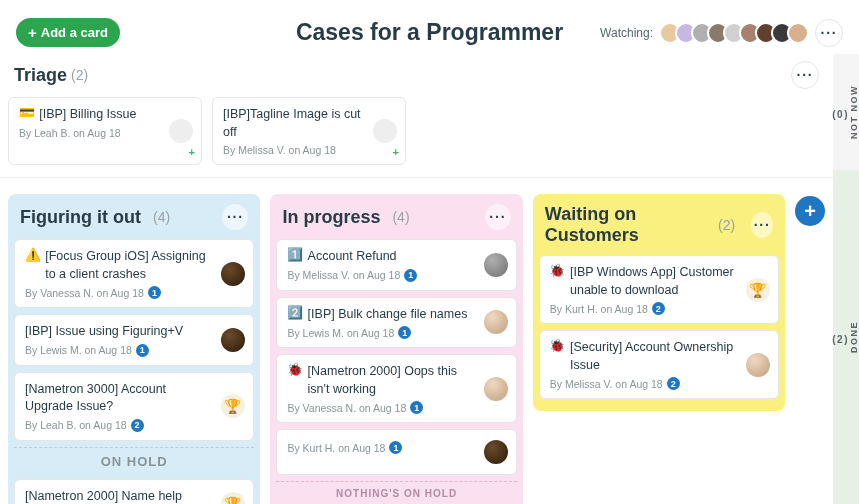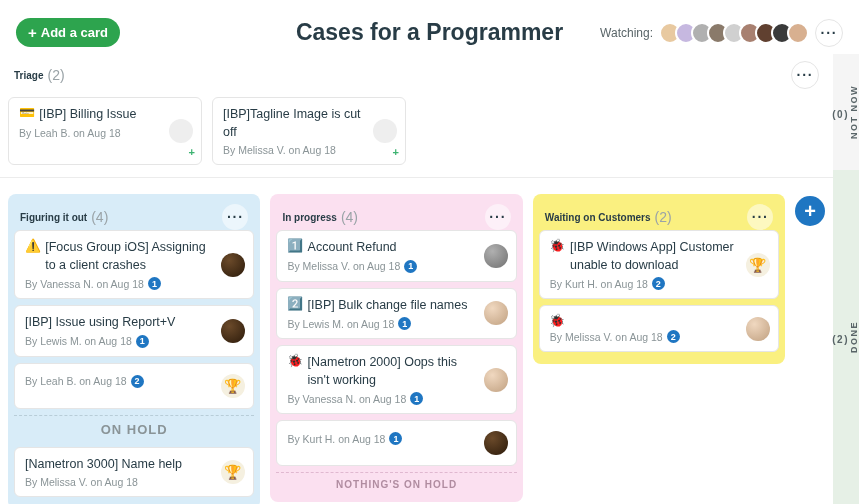--- a/index.html
+++ b/index.html
@@ -28,29 +28,29 @@
   
   .right-rail { position: absolute; top: 54px; right: 0; width: 26px; bottom: 0; display: flex; flex-direction: column; }
   .rail-seg { flex: 0 0 auto; display: flex; flex-direction: column; align-items: center; justify-content: center; writing-mode: vertical-rl; transform: rotate(180deg); font-size: 9px; letter-spacing: 1.5px; font-weight: 700; color: #596568; padding: 18px 0; cursor:pointer; }
   .rail-count { writing-mode: horizontal-tb; transform: rotate(180deg); font-size: 10px; color: #596568; margin-bottom: 6px; }
   .rail-notnow { background: #f5f5f5; height: 116px; }
   .rail-done { background: #e6f0e6; height: auto; flex:1; }
 
   
   .triage-section { margin-right: 26px; padding: 0 8px; border-bottom: 1px solid #ececec; padding-bottom: 12px; }
   .triage-head { display: flex; align-items: center; padding: 6px 6px 8px 6px; }
-  .sec-title { font-size: 10px; font-weight: 700; color: #283c46; }
+  .sec-title { font-size: 18px; font-weight: 700; color: #283c46; }
   .sec-count { font-size: 14px; color: #9aa3a7; margin-left: 4px; }
   .triage-head .ellipsis-btn { margin-left: auto; }
   .triage-cards { display: flex; gap: 10px; }
   
   
   .columns { display: flex; gap: 10px; padding: 16px 8px 0 8px; margin-right: 26px; align-items: flex-start; }
   .column { border-radius: 8px; padding: 6px; position: relative; }
-  .column .col-head { display: flex; align-items: center; padding: 4px 6px 0 6px; }
+  .column .col-head { display: flex; align-items: center; padding: 4px 6px 9px 6px; gap: 8px; }
   .col-blue { background: #d8ecf8; width: 254px; }
   .col-pink { background: #fbe0f0; width: 254px; }
   .col-yellow { background: #faf080; width: 254px; }
   .col-head .ellipsis-btn { width: 26px; height: 26px; border:none; background: rgba(255,255,255,0.5); }
   .col-head-spacer { flex:1; }
   
   
   .card { background: #fff; border: 1px solid #e5e5e5; border-radius: 6px; padding: 8px 36px 8px 10px; margin-bottom: 6px; position: relative; min-height: 46px; cursor:pointer; }
   .triage-cards .card { width: 194px; margin-bottom: 0; }
   .card-title { font-size: 12.5px; color: #283c46; line-height: 1.4; display:flex; align-items:flex-start; gap:4px; }
@@ -154,41 +154,44 @@
           <span>[Focus Group iOS] Assigning to a client crashes</span>
         </div>
       <div class="card-by">
           <span>By Vanessa N. on Aug 18</span> 
           <span class="badge">1</span>
         </div>
       <span class="card-avatar av-dark"></span>
     </div>
     <div class="card">
       <div class="card-title">
-          <span>[IBP] Issue using Report+V</span>
+          <span>[IBP] Issue using Figuring+V</span>
         </div>
       <div class="card-by">
           <span>By Lewis M. on Aug 18</span> 
           <span class="badge">1</span>
         </div>
       <span class="card-avatar av-dark"></span>
     </div>
     <div class="card">
+      <div class="card-title">
+          <span>[Nametron 3000] Account Upgrade Issue?</span>
+        </div>
       <div class="card-by">
           <span>By Leah B. on Aug 18</span> 
           <span class="badge">2</span>
         </div>
       <span class="card-avatar av-trophy">
           <span>🏆</span>
         </span>
     </div>
     <div class="onhold-div">ON HOLD</div>
     <div class="card">
       <div class="card-title">
-          <span>[Nametron 3000] Name help</span>
+          <span>[Nametron 2000] Name help</span>
         </div>
       <div class="card-by">
           <span>By Melissa V. on Aug 18</span>
         </div>
       <span class="card-avatar av-trophy">
           <span>🏆</span>
         </span>
     </div>
   </div>
 
@@ -259,20 +262,21 @@
           <span>By Kurt H. on Aug 18</span> 
           <span class="badge">2</span>
         </div>
       <span class="card-avatar av-trophy">
           <span>🏆</span>
         </span>
     </div>
     <div class="card">
       <div class="card-title">
           <span class="emj">🐞</span>
+          <span>[Security] Account Ownership Issue</span>
         </div>
       <div class="card-by">
           <span>By Melissa V. on Aug 18</span> 
           <span class="badge">2</span>
         </div>
       <span class="card-avatar av-light"></span>
     </div>
   </div>
 
   <div class="add-col-btn">

